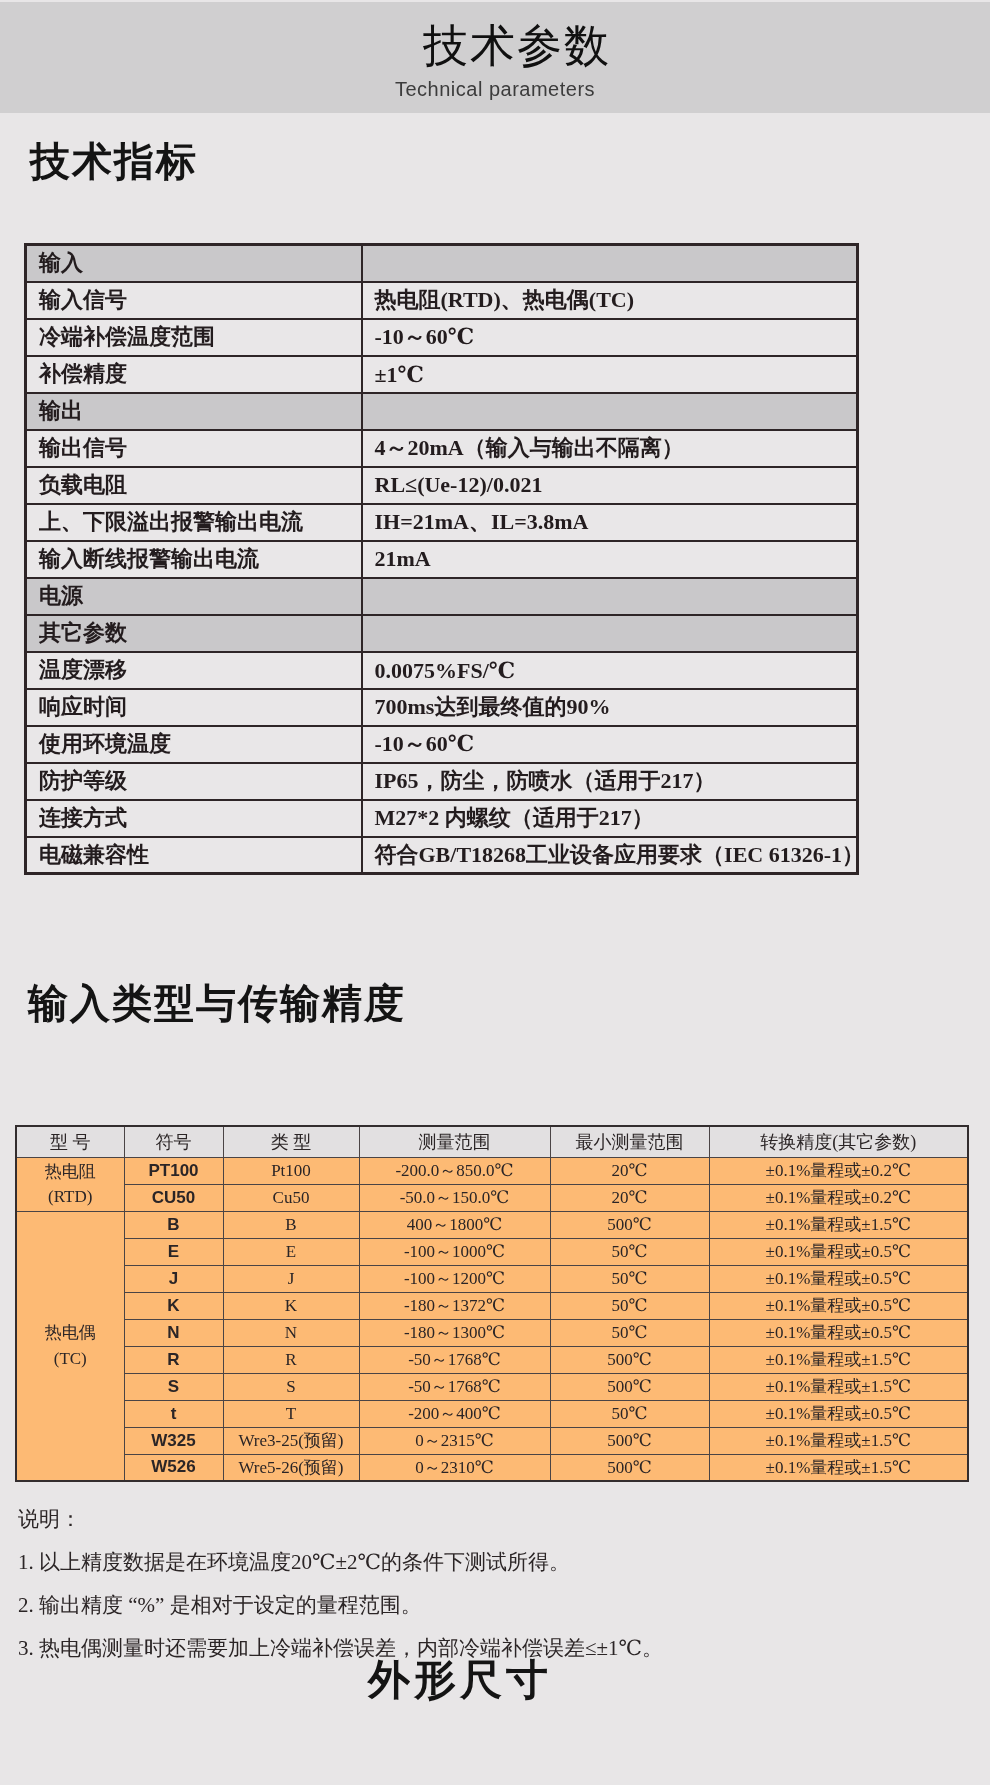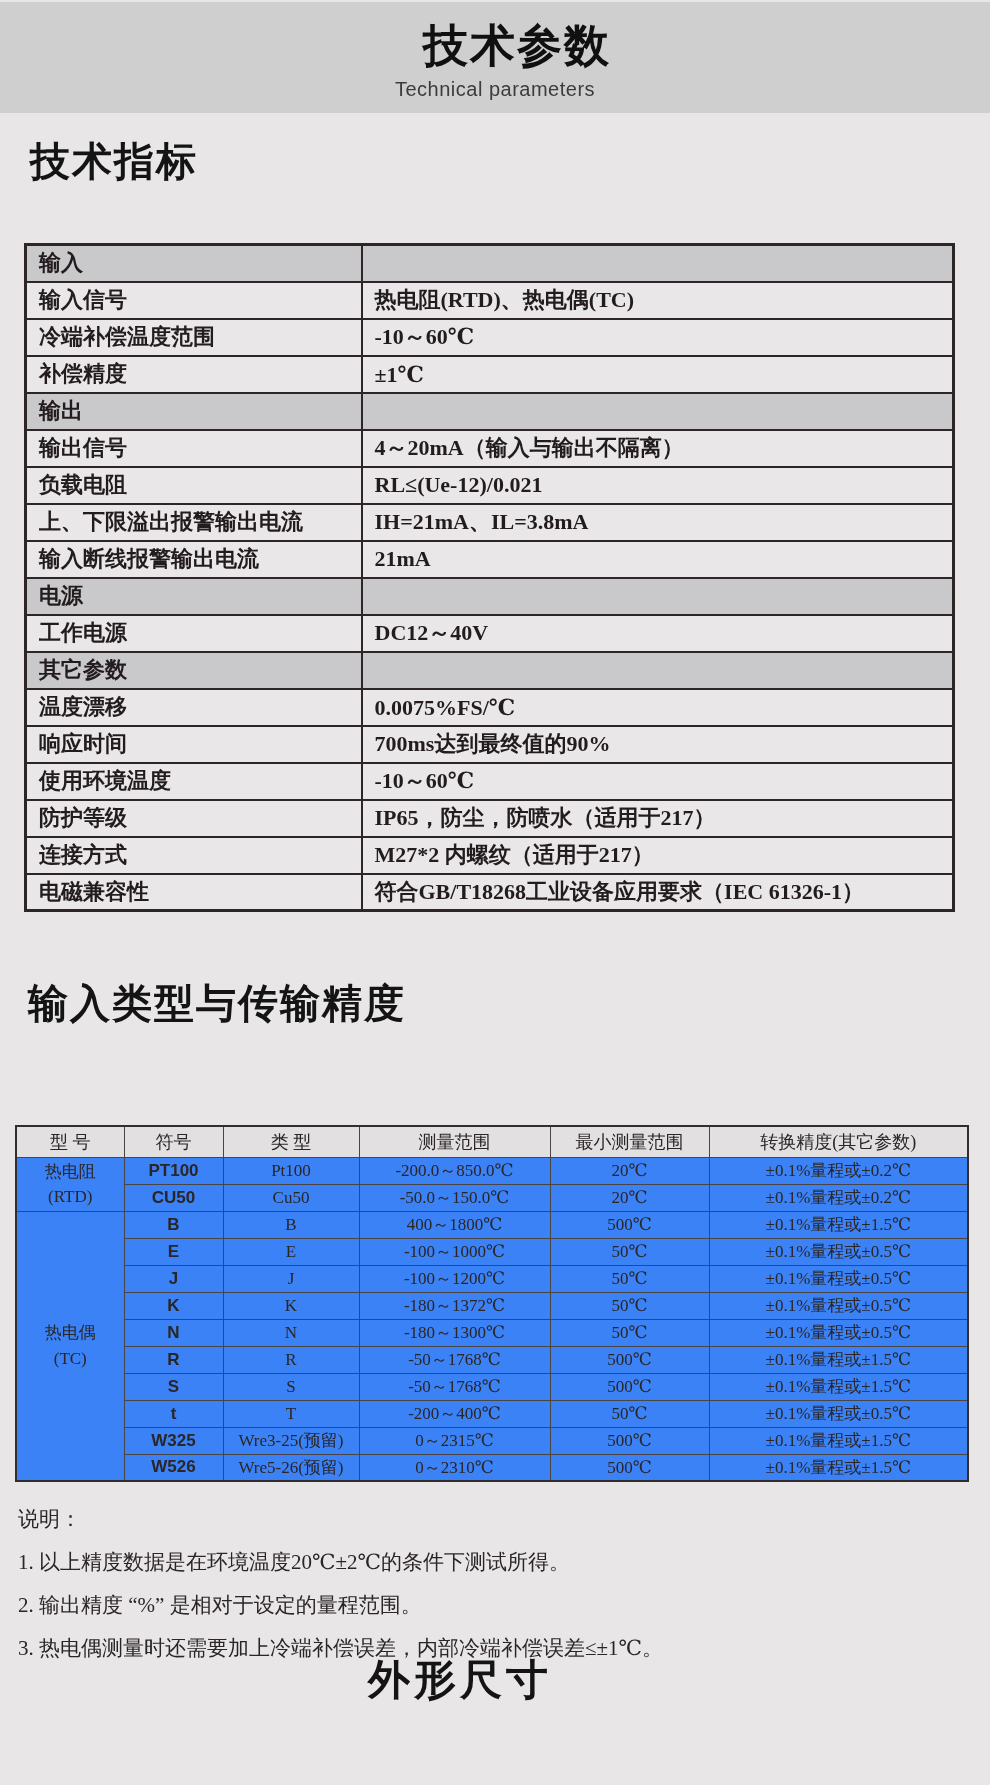--- a/index.html
+++ b/index.html
@@ -11,60 +11,60 @@
     font-family:"Liberation Sans","DejaVu Sans",sans-serif;
     color:#231c1e;
     overflow:hidden;
   }
   .banner {
     position:absolute; top:2px; left:0; width:990px; height:111px;
     background:#d0cfd0; text-align:center;
   }
   .banner-title {
     padding-top:14px;
-    font-size:45px; font-weight:bold; letter-spacing:2px; color:#101010;
+    font-size:45px; font-weight:normal; letter-spacing:2px; color:#101010;
     font-family:"Liberation Sans","DejaVu Sans",sans-serif;
     padding-left:44px;
   }
   .banner-sub {
     margin-top:2px; font-size:20px; color:#3c3c3c; letter-spacing:0.5px;
   }
   .sec-title {
     position:absolute; left:30px;
     font-size:40px; font-weight:600; color:#141414; letter-spacing:2px;
   }
   #tech-title { top:134px; }
   #input-title { top:976px; left:28px; }
   .dim-title {
     position:absolute; top:1652px; left:0; width:920px; text-align:center;
     font-size:42px; font-weight:600; color:#141414; letter-spacing:4px;
   }
   
   table.t1 {
-    position:absolute; top:243px; left:24px; width:931px;
+    position:absolute; top:243px; left:24px; width:835px;
     border-collapse:collapse; table-layout:fixed;
     border:3px solid #2e2527;
     background:#e9e7e8;
   }
   table.t1 td {
     border:2px solid #2e2527;
     height:37px;
     font-family:"Liberation Serif","DejaVu Serif",serif;
     font-weight:bold; font-size:22px; color:#231c1e;
     padding:0 10px 0 12px;
     overflow:hidden; white-space:nowrap;
   }
   table.t1 col.c-label { width:336px; }
   table.t1 tr.sec td { background:#c9c8ca; }
   
   table.t2 {
     position:absolute; top:1125px; left:15px; width:952px;
     border-collapse:collapse; table-layout:fixed;
     border:2px solid #332d2e;
-    background:#3b82f6;
+    background:#fdba74;
   }
   table.t2 th, table.t2 td {
     border:1px solid #4a4445;
     text-align:center; vertical-align:middle;
     font-family:"Liberation Serif","DejaVu Serif",serif;
     font-size:17px; color:#2b2526; font-weight:normal;
     overflow:hidden; white-space:nowrap;
   }
   table.t2 th { height:31px; background:#e2e0e1; font-size:18px; }
   table.t2 td { height:27px; }
@@ -128,24 +128,20 @@
         <td>上、下限溢出报警输出电流</td>
         <td>IH=21mA、IL=3.8mA</td>
       </tr>
       <tr>
         <td>输入断线报警输出电流</td>
         <td>21mA</td>
       </tr>
       <tr class="sec">
         <td>电源</td>
         <td></td>
-      </tr>
-      <tr>
-        <td>工作电源</td>
-        <td>DC12～40V</td>
       </tr>
       <tr class="sec">
         <td>其它参数</td>
         <td></td>
       </tr>
       <tr>
         <td>温度漂移</td>
         <td>0.0075%FS/℃</td>
       </tr>
       <tr>

